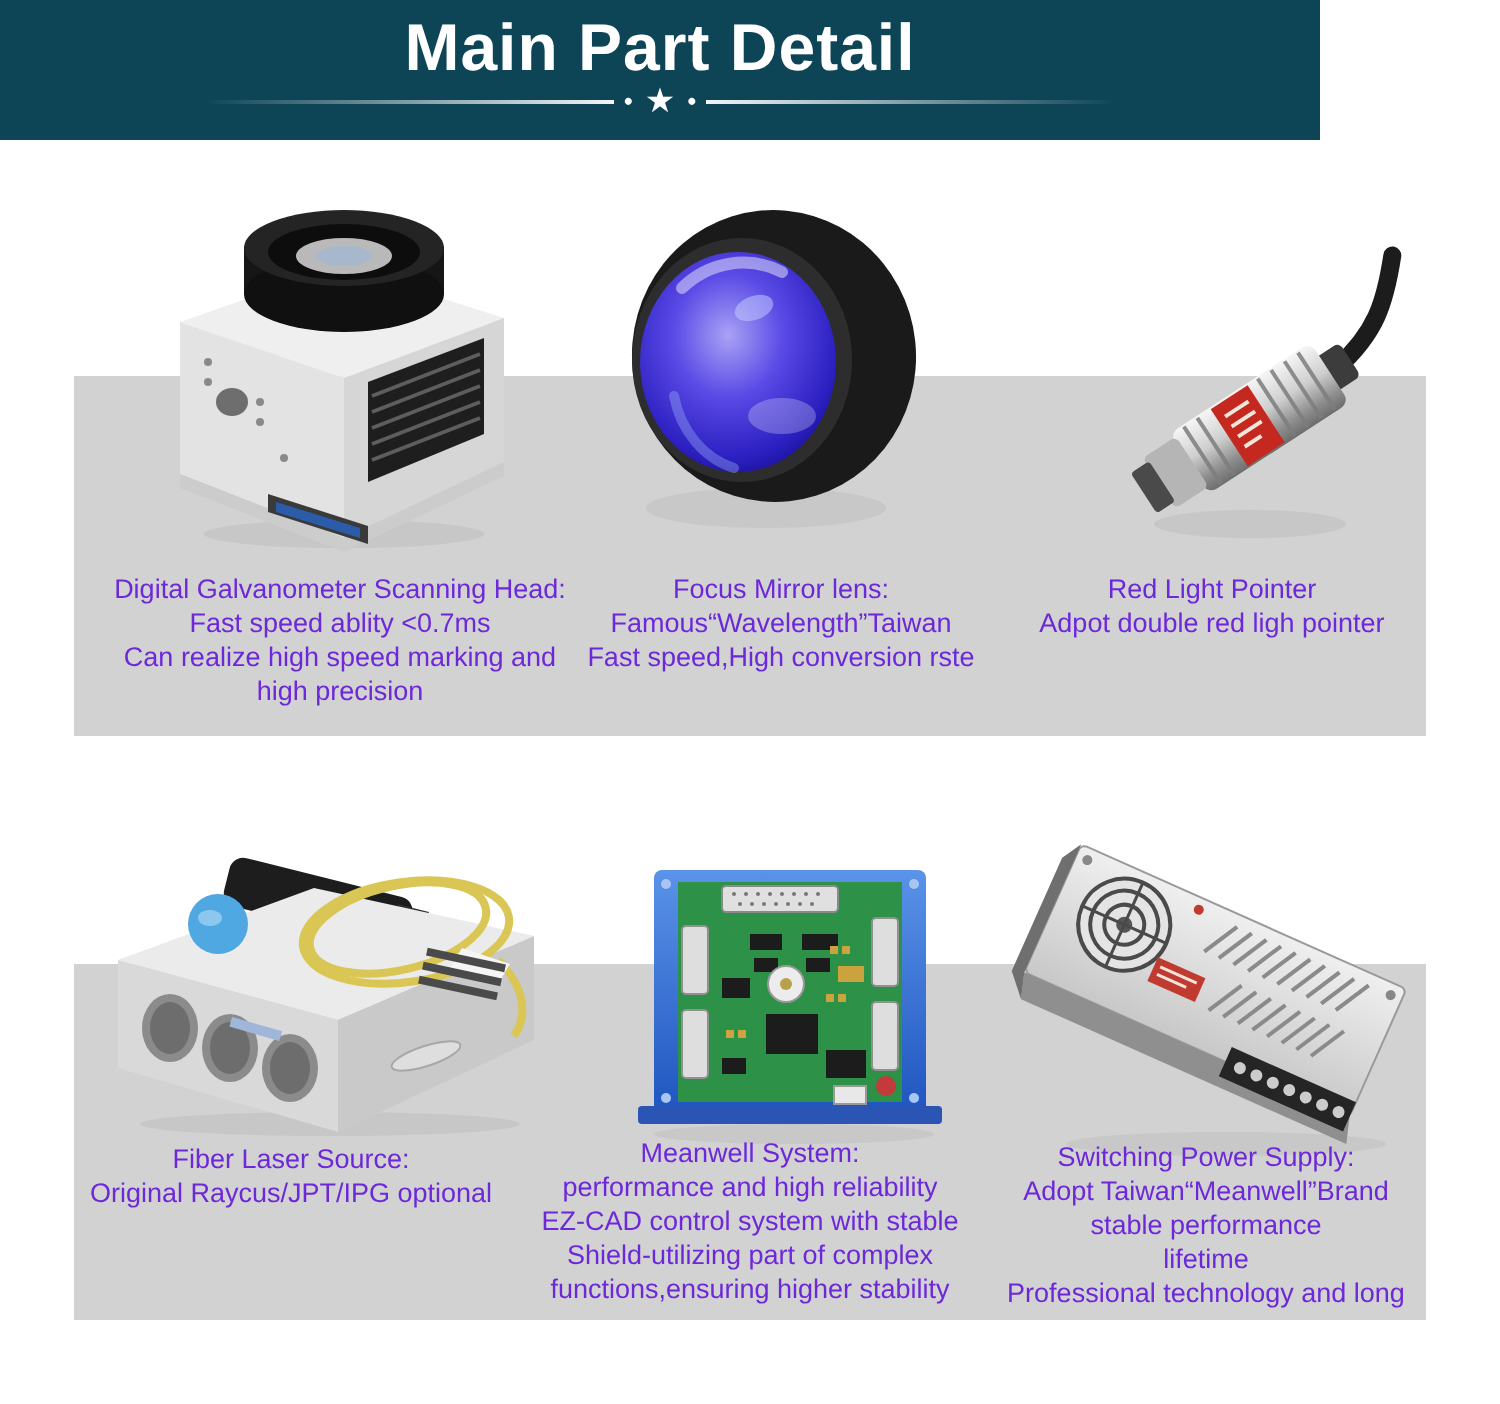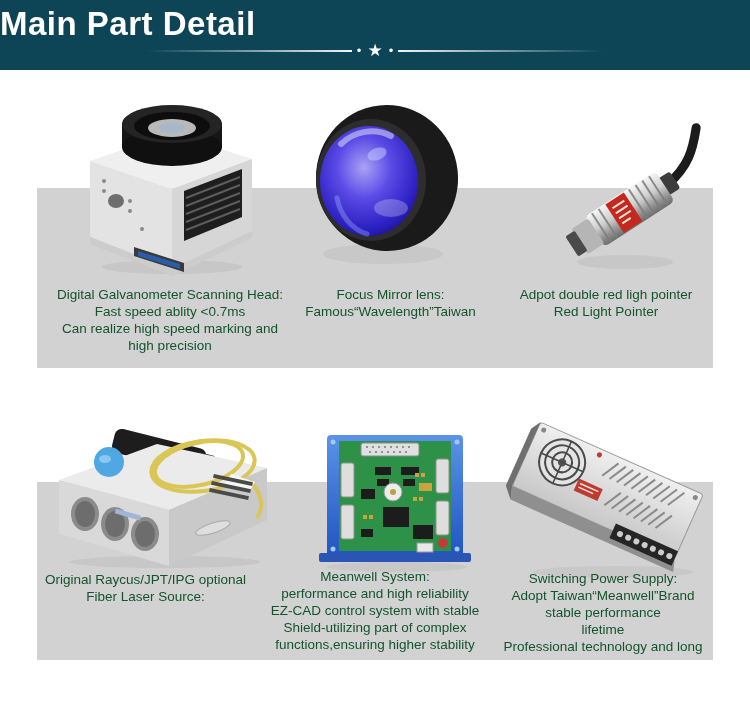--- a/index.html
+++ b/index.html
@@ -1,37 +1,37 @@
 <!DOCTYPE html>
 <html><head>
 <meta charset="utf-8">
 <style>
   html,body{margin:0;padding:0;}
   .page{position:relative;width:750px;height:702px;background:#ffffff;overflow:hidden;
         font-family:"Liberation Sans",sans-serif;}
   
-  .header{position:absolute;left:0;top:0;width:750px;height:70px;background:#0d4557;
-          display:flex;flex-direction:column;justify-content:flex-start;}
+  .header{position:absolute;left:0;top:0;width:660px;height:70px;background:#0d4557;
+          display:flex;flex-direction:column;align-items:center;justify-content:flex-start;}
   .header-title{color:#ffffff;font-weight:bold;font-size:33px;line-height:36px;margin-top:6px;
                 letter-spacing:0.5px;}
   .divider{display:flex;align-items:center;justify-content:center;margin-top:2px;}
   .div-line{width:205px;height:2px;}
   .div-line.left{background:linear-gradient(to right,rgba(255,255,255,0),rgba(255,255,255,0.95));}
   .div-line.right{background:linear-gradient(to left,rgba(255,255,255,0),rgba(255,255,255,0.95));}
   .div-dot{color:#ffffff;font-size:13px;margin:0 5px;line-height:10px;}
   .div-star{color:#ffffff;font-size:17px;margin:0 1px;line-height:14px;}
   
   .panel{position:absolute;left:37px;width:676px;background:#d2d2d2;}
   .panel.row1{top:188px;height:180px;}
   .panel.row2{top:482px;height:178px;}
   
   .pimg{position:absolute;}
   .pimg svg{overflow:visible;display:block;}
   
-  .ptext{position:absolute;text-align:center;font-size:13.5px;line-height:17px;color:#14532d;}
+  .ptext{position:absolute;text-align:center;font-size:13.5px;line-height:17px;color:#6d28d9;}
   .t1{left:40px;top:286px;width:260px;}
   .t2{left:283px;top:286px;width:215px;}
   .t3{left:500px;top:286px;width:212px;}
   .t4{left:28px;top:571px;width:235px;}
   .t5{left:262px;top:568px;width:226px;}
   .t6{left:492px;top:570px;width:222px;}
 </style>
 </head>
 <body>
 
@@ -286,30 +286,31 @@
   <div class="ptext t1">
     <div>Digital Galvanometer Scanning Head:</div>
     <div>Fast speed ablity &lt;0.7ms</div>
     <div>Can realize high speed marking and</div>
     <div>high precision</div>
   </div>
 
   <div class="ptext t2">
     <div>Focus Mirror lens:</div>
     <div>Famous“Wavelength”Taiwan</div>
+    <div>Fast speed,High conversion rste</div>
   </div>
 
   <div class="ptext t3">
+    <div>Red Light Pointer</div>
     <div>Adpot double red ligh pointer</div>
-    <div>Red Light Pointer</div>
   </div>
 
   <div class="ptext t4">
+    <div>Fiber  Laser Source:</div>
     <div>Original Raycus/JPT/IPG optional</div>
-    <div>Fiber  Laser Source:</div>
   </div>
 
   <div class="ptext t5">
     <div>Meanwell System:</div>
     <div>performance and high reliability</div>
     <div>EZ-CAD control system with stable</div>
     <div>Shield-utilizing part of complex</div>
     <div>functions,ensuring higher stability</div>
   </div>
 

